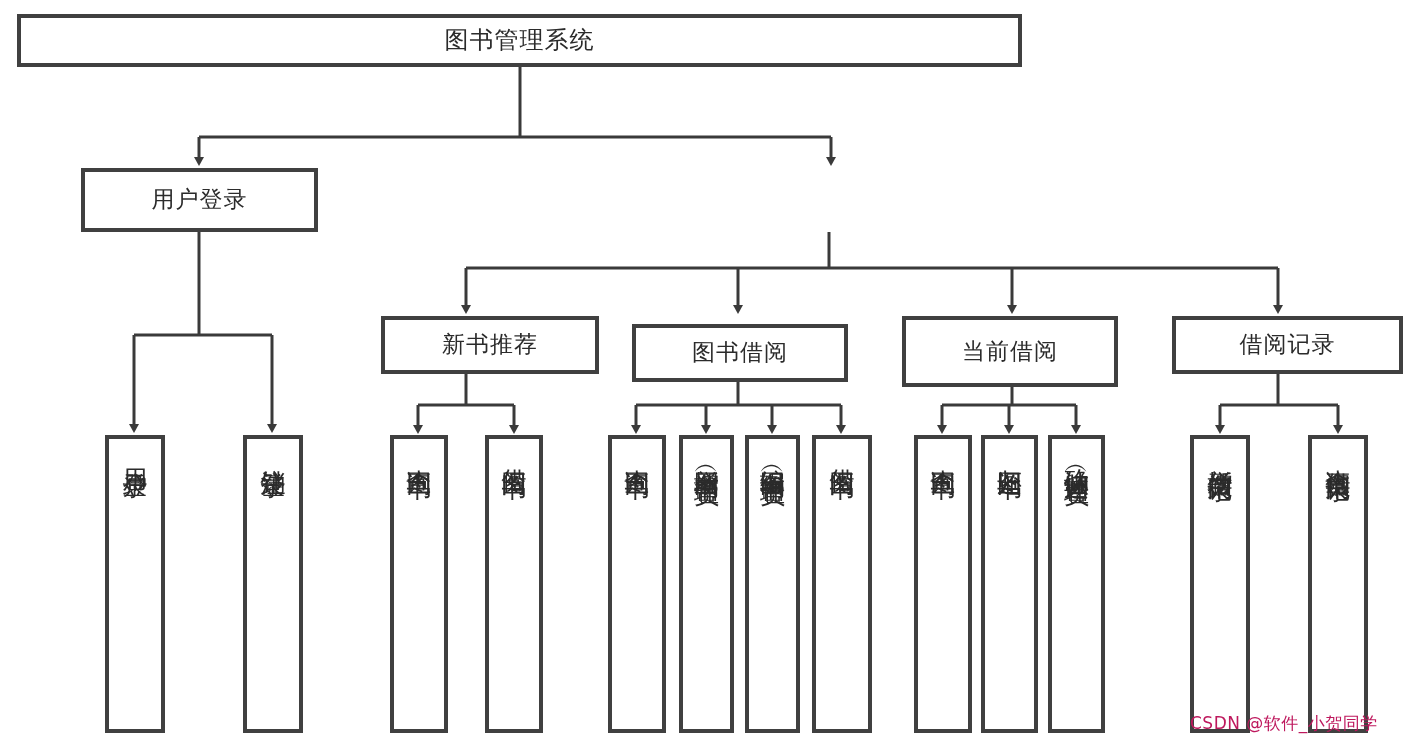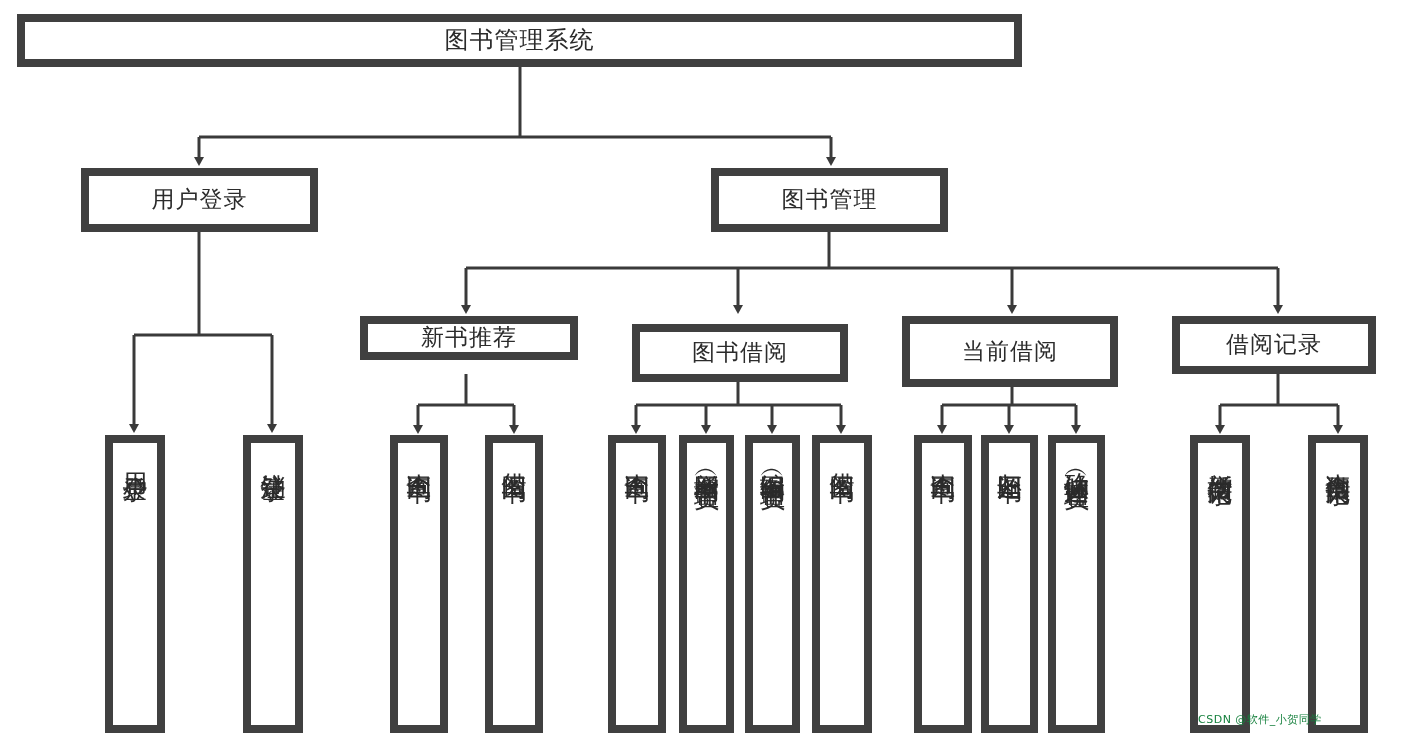--- a/index.html
+++ b/index.html
@@ -22,21 +22,21 @@
     position: absolute;
     left: 0;
     top: 0;
     width: 1405px;
     height: 747px;
     pointer-events: none;
   }
   .node {
     position: absolute;
     box-sizing: border-box;
-    border: 8px solid #404040;
+    border: 4px solid #404040;
     background: #ffffff;
     display: flex;
     align-items: center;
     justify-content: center;
     color: #2b2b2b;
   }
   .node-h .node-label {
     font-size: 23px;
     line-height: 1.2;
     letter-spacing: 1px;
@@ -55,25 +55,24 @@
     letter-spacing: 2px;
     white-space: nowrap;
   }
   .node-root .node-label {
     font-size: 24px;
   }
   #watermark {
     position: absolute;
     left: 1190px;
     top: 712px;
-    font-size: 11px;
-    color: #15803d;
+    font-size: 17px;
+    color: #be185d;
     white-space: nowrap;
     letter-spacing: 0.5px;
-    margin-left: 8px;
   }
 </style>
 </head>
 <body>
 
 <div id="diagram-root">
 
   <svg id="edges-layer" viewBox="0 0 1405 747" width="1405" height="747">
     <defs>
       <marker id="arrow" markerWidth="9" markerHeight="10" refX="1" refY="5" orient="auto" markerUnits="userSpaceOnUse">
@@ -124,34 +123,31 @@
     </g>
   </svg>
 
   <div class="node node-h node-root" style="left:17px; top:14px; width:1005px; height:53px;">
     <span class="node-label">图书管理系统</span>
   </div>
 
   <div class="node node-h" style="left:81px; top:168px; width:237px; height:64px;">
     <span class="node-label">用户登录</span>
   </div>
-  <div class="node node-h" style="left:711px; top:168px; width:237px; height:64px;">
-    <span class="node-label">图书管理</span>
-  </div>
 
-  <div class="node node-h" style="left:360px; top:316px; width:218px; height:44px;">
+  <div class="node node-h" style="left:381px; top:316px; width:218px; height:58px;">
     <span class="node-label">新书推荐</span>
   </div>
   <div class="node node-h" style="left:632px; top:324px; width:216px; height:58px;">
     <span class="node-label">图书借阅</span>
   </div>
   <div class="node node-h" style="left:902px; top:316px; width:216px; height:71px;">
     <span class="node-label">当前借阅</span>
   </div>
-  <div class="node node-h" style="left:1172px; top:316px; width:204px; height:58px;">
+  <div class="node node-h" style="left:1172px; top:316px; width:231px; height:58px;">
     <span class="node-label">借阅记录</span>
   </div>
 
   <div class="node node-v" style="left:105px; top:435px; width:60px; height:298px;">
     <span class="node-label">用户登录</span>
   </div>
   <div class="node node-v" style="left:243px; top:435px; width:60px; height:298px;">
     <span class="node-label">注销登录</span>
   </div>
 

